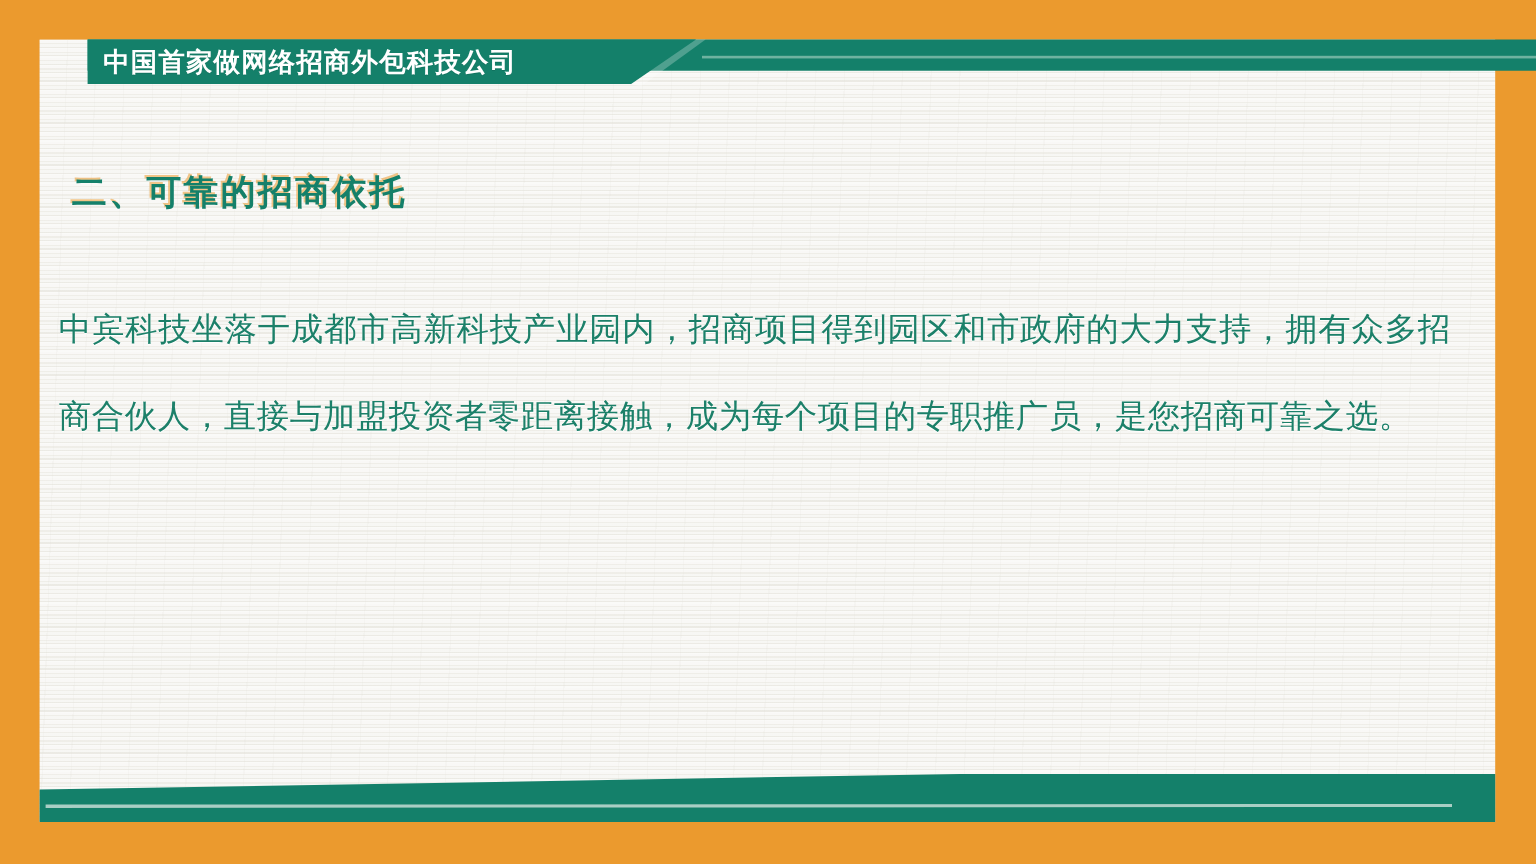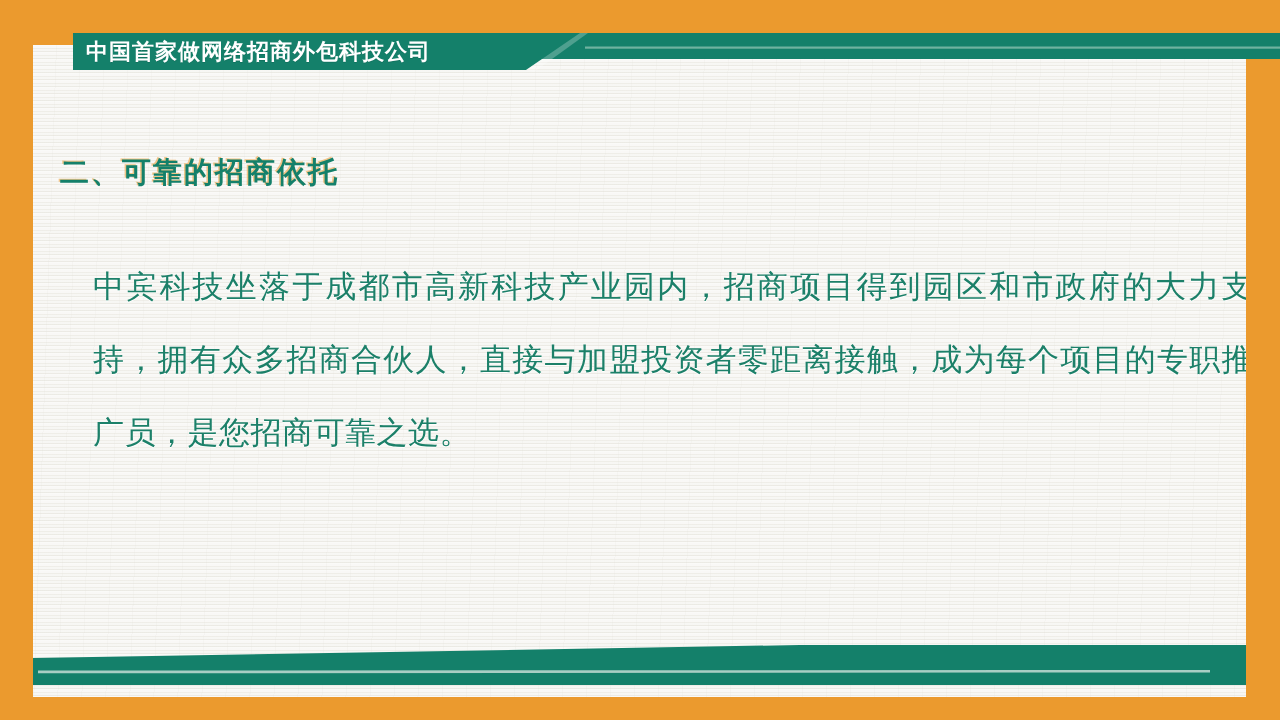--- a/index.html
+++ b/index.html
@@ -20,21 +20,21 @@
     width: 1280px;
     height: 720px;
     background: #eb9a2e;
     overflow: hidden;
   }
 
   
   .canvas {
     position: absolute;
     left: 33px;
-    top: 45px;
+    top: 33px;
     width: 1213px;
     height: 652px;
     background: #f2f1ec;
     overflow: hidden;
   }
   
   .canvas::before {
     content: "";
     position: absolute;
     inset: 0;
@@ -135,28 +135,27 @@
     white-space: nowrap;
     text-shadow: -1.5px -1.5px 0 rgba(235,154,46,0.55);
   }
 
   .body-paragraph {
     position: absolute;
     left: 16px;
     top: 205px;
     width: 1160px;
     font-family: "Liberation Serif", "DejaVu Serif", serif;
-    font-size: 31px;
+    font-size: 27px;
     line-height: 73px;
     color: #1c8069;
     text-align: justify;
     text-align-last: left;
     letter-spacing: 0.5px;
     text-shadow: 0 1px 0 rgba(255,255,255,0.9);
-    margin-left: 44px;
   }
 </style>
 </head>
 <body>
 
 <div class="slide">
 
   <div class="canvas">
 
     <div class="content">

